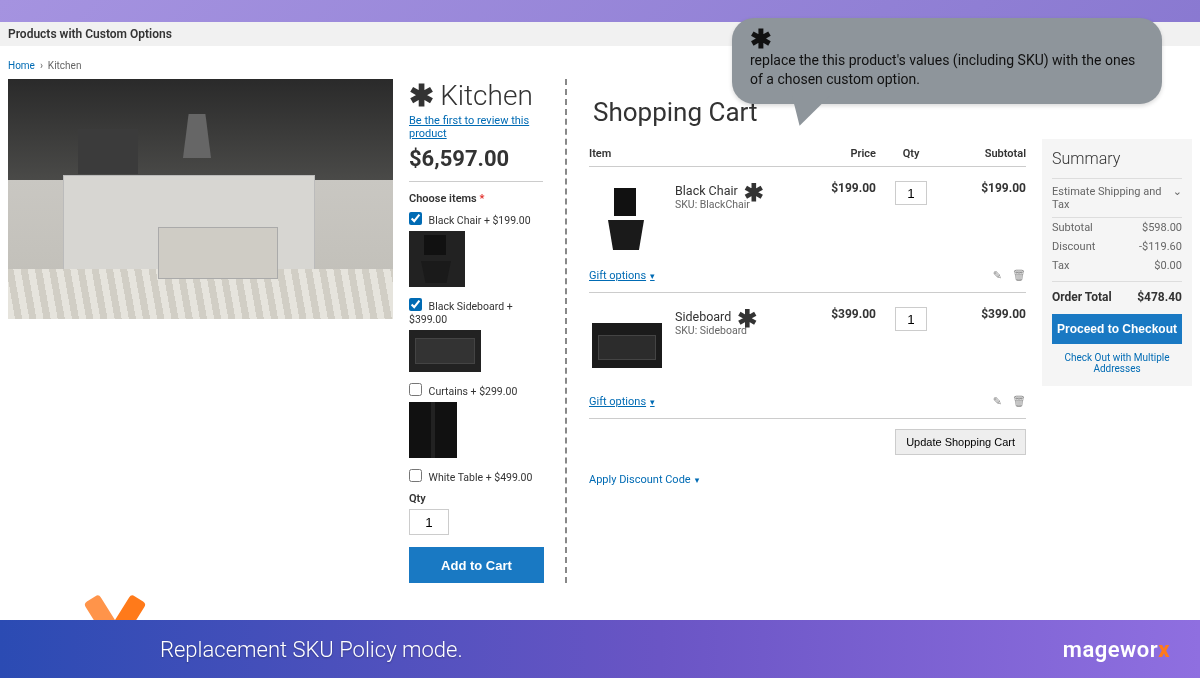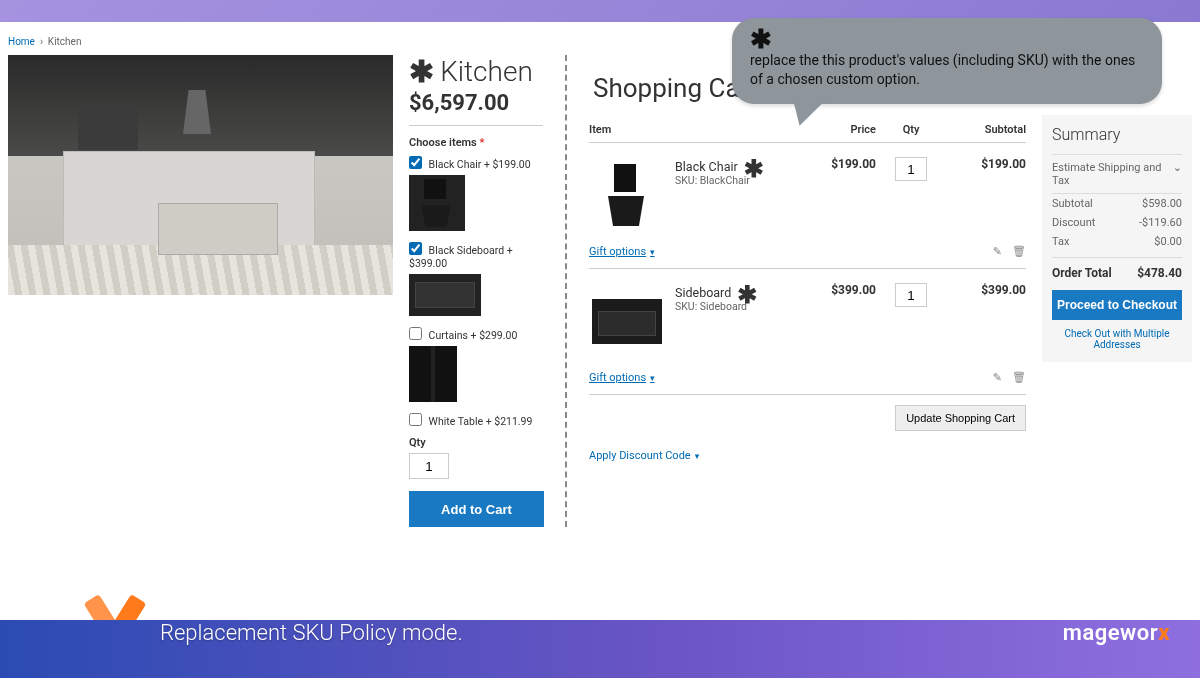--- a/index.html
+++ b/index.html
@@ -76,21 +76,21 @@
   .summary .ot { display:flex; justify-content:space-between; padding:8px 0 0; font-weight:700; color:#333; border-top:1px solid #ddd; margin-top:6px; font-size:12px;}
   .checkout { background:#1979c3; color:#fff; width:100%; border:0; height:30px; font-size:12px; font-weight:600; margin-top:10px; cursor:pointer;}
   .multiship { color:#006bb4; display:block; text-align:center; font-size:10px; margin-top:8px; cursor:pointer;}
 
   
   .callout { position:absolute; top:18px; right:38px; width:430px; background:#8e959b; color:#111; border-radius:22px; padding:10px 18px 16px; font-size:14px; line-height:1.3; box-shadow:0 2px 4px rgba(0,0,0,0.15); }
   .callout .big-ast { font-size:26px; font-weight:700; display:block; line-height:0.9;}
   .callout::after { content:""; position:absolute; left:60px; bottom:-22px; width:38px; height:30px; background:#8e959b; clip-path: polygon(0 0, 100% 0, 20% 100%); }
 
   
-  .footer { position:absolute; left:0; right:0; bottom:0; height:58px; background: linear-gradient(90deg,#2b4bb3 0%, #6a55c5 55%, #8f6fe0 100%); display:flex; align-items:flex-start; color:#fff; padding: 0 30px 0 160px; justify-content:space-between;}
+  .footer { position:absolute; left:0; right:0; bottom:0; height:58px; background: linear-gradient(90deg,#2b4bb3 0%, #6a55c5 55%, #8f6fe0 100%); display:flex; align-items:center; color:#fff; padding: 0 30px 0 160px; justify-content:space-between;}
   .footer-text { font-size:22px; font-weight:300; text-shadow:0 1px 2px rgba(0,0,0,.3);}
   .brand { font-size:22px; font-weight:600; letter-spacing:.5px;}
   .brand .x { color:#ff7a1a; font-weight:800;}
   .big-x { position:absolute; left:68px; bottom:0; width:90px; height:80px; }
   .big-x::before, .big-x::after { content:""; position:absolute; left:38px; top:-6px; width:18px; height:90px; background:#ff7a1a; transform:rotate(32deg); border-radius:4px;}
   .big-x::after { transform:rotate(-32deg); background:#ff944a;}
   
   .deco-lines { position:absolute; right:0; top:60px; width:260px; height:520px; pointer-events:none; overflow:hidden;}
   .deco-lines span{position:absolute; width:2px; height:380px; background:rgba(255,255,255,.35); transform:rotate(34deg);}
   .deco-lines span:nth-child(1){right:30px; top:-40px;}
@@ -100,39 +100,43 @@
 </head>
 <body>
 
 <div class="deco-lines">
     <span></span>
     <span></span>
     <span></span>
   </div>
 
 <div class="page">
+  <div class="header-bar">
+    <span>Products with Custom Options</span>
+  </div>
   <div class="breadcrumbs">
     <a href="#">Home</a>
     &nbsp;›&nbsp;
     <span>Kitchen</span>
   </div>
 
   <div class="content">
 
     <div class="left-col">
       <div class="product-image">
         <div class="floor"></div>
           <div class="island"></div>
           <div class="lamp"></div>
       </div>
       <div class="product-info">
         <div class="product-title">
           <span class="ast">✱</span>
           <span>Kitchen</span>
         </div>
+        <a href="#" class="review-link">Be the first to review this product</a>
         <div class="price">$6,597.00</div>
         <hr class="sep">
         <div class="opt-label">
           <span>Choose items</span> <span class="req">*</span>
         </div>
 
         <div class="option-row">
           <input type="checkbox" checked="" style="">
           <span>Black Chair + $199.00</span>
         </div>
@@ -145,21 +149,21 @@
         <div class="swatch sideboard"></div>
 
         <div class="option-row">
           <input type="checkbox" style="">
           <span>Curtains + $299.00</span>
         </div>
         <div class="swatch curtains"></div>
 
         <div class="option-row">
           <input type="checkbox" style="">
-          <span>White Table + $211.99</span>
+          <span>White Table + $499.00</span>
         </div>
 
         <div class="qty-lbl">Qty</div>
         <input class="qty-in" value="1" style="">
         <br>
         <button class="add-cart">Add to Cart</button>
       </div>
     </div>
 
     <div class="divider"></div>

